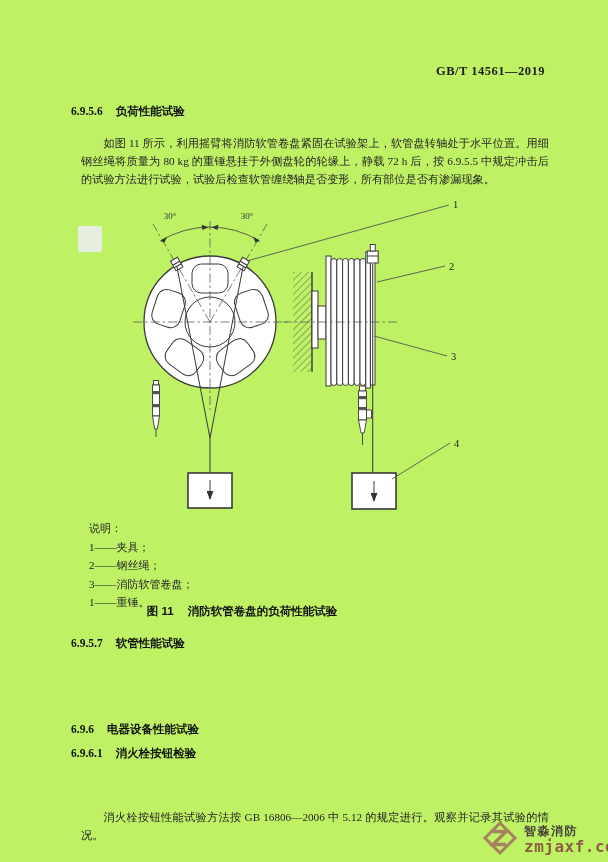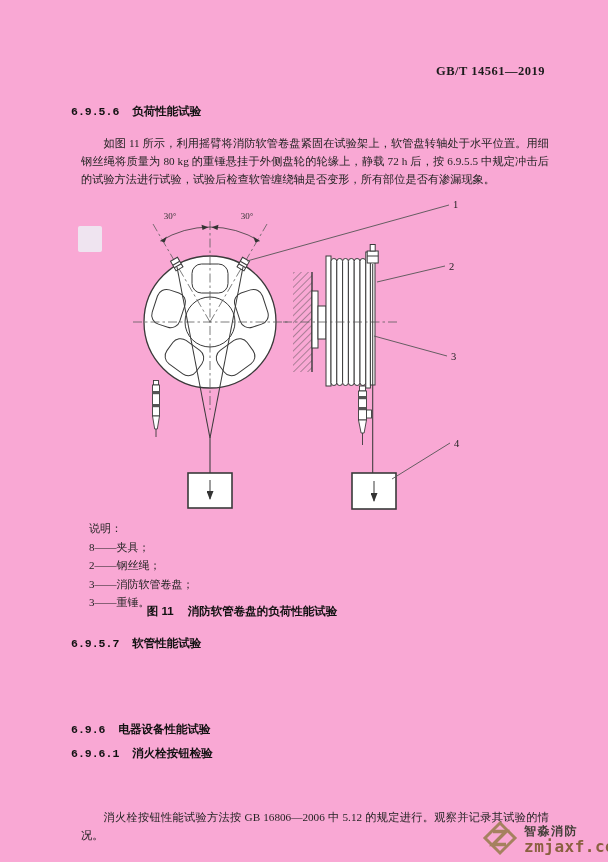--- a/index.html
+++ b/index.html
@@ -1,35 +1,35 @@
 <!DOCTYPE html>
 <html><head>
 <meta charset="utf-8">
 <style>
   html,body{margin:0;padding:0;}
   .page{
     position:relative;
     width:608px;height:862px;
-    background:#f9a8d4;
+    background:#bef264;
     overflow:hidden;
     font-family:"Liberation Serif","DejaVu Serif",serif;
     color:#222;
   }
   .hdr{
     position:absolute;top:64px;left:0;width:545px;
     text-align:right;
     font-weight:bold;font-size:12.5px;letter-spacing:0.5px;color:#1c1c1c;
   }
   .heading{
     position:absolute;left:71px;
     font-family:"Liberation Sans","DejaVu Sans",sans-serif;
     font-weight:bold;font-size:11.5px;color:#111;
     white-space:nowrap;
   }
-  .heading .num{margin-right:13px;font-family:Liberation Mono, monospace;}
+  .heading .num{margin-right:13px;font-family:Liberation Serif, serif;}
   .para{
     position:absolute;left:71px;width:468px;margin:10px;
     font-size:11.2px;line-height:18px;
     text-align:justify;text-indent:2em;color:#242424;
   }
   .diagram{position:absolute;left:60px;top:190px;}
   .legend{
     position:absolute;left:89px;top:519px;
     font-size:11px;line-height:18.6px;color:#242424;
   }
@@ -209,24 +209,24 @@
     <g>
       <text class="callout-num" x="453" y="208">1</text>
       <text class="callout-num" x="449" y="270">2</text>
       <text class="callout-num" x="451" y="360">3</text>
       <text class="callout-num" x="454" y="447">4</text>
     </g>
   </svg>
 
   <div class="legend">
     <div>说明：</div>
-    <div>8——夹具；</div>
+    <div>1——夹具；</div>
     <div>2——钢丝绳；</div>
     <div>3——消防软管卷盘；</div>
-    <div>3——重锤。</div>
+    <div>1——重锤。</div>
   </div>
 
   <div class="fig-caption">
     <span class="cap-label">图 11</span><span>消防软管卷盘的负荷性能试验</span>
   </div>
 
   <div class="heading" style="top:636px;">
     <span class="num">6.9.5.7</span><span>软管性能试验</span>
   </div>
 

